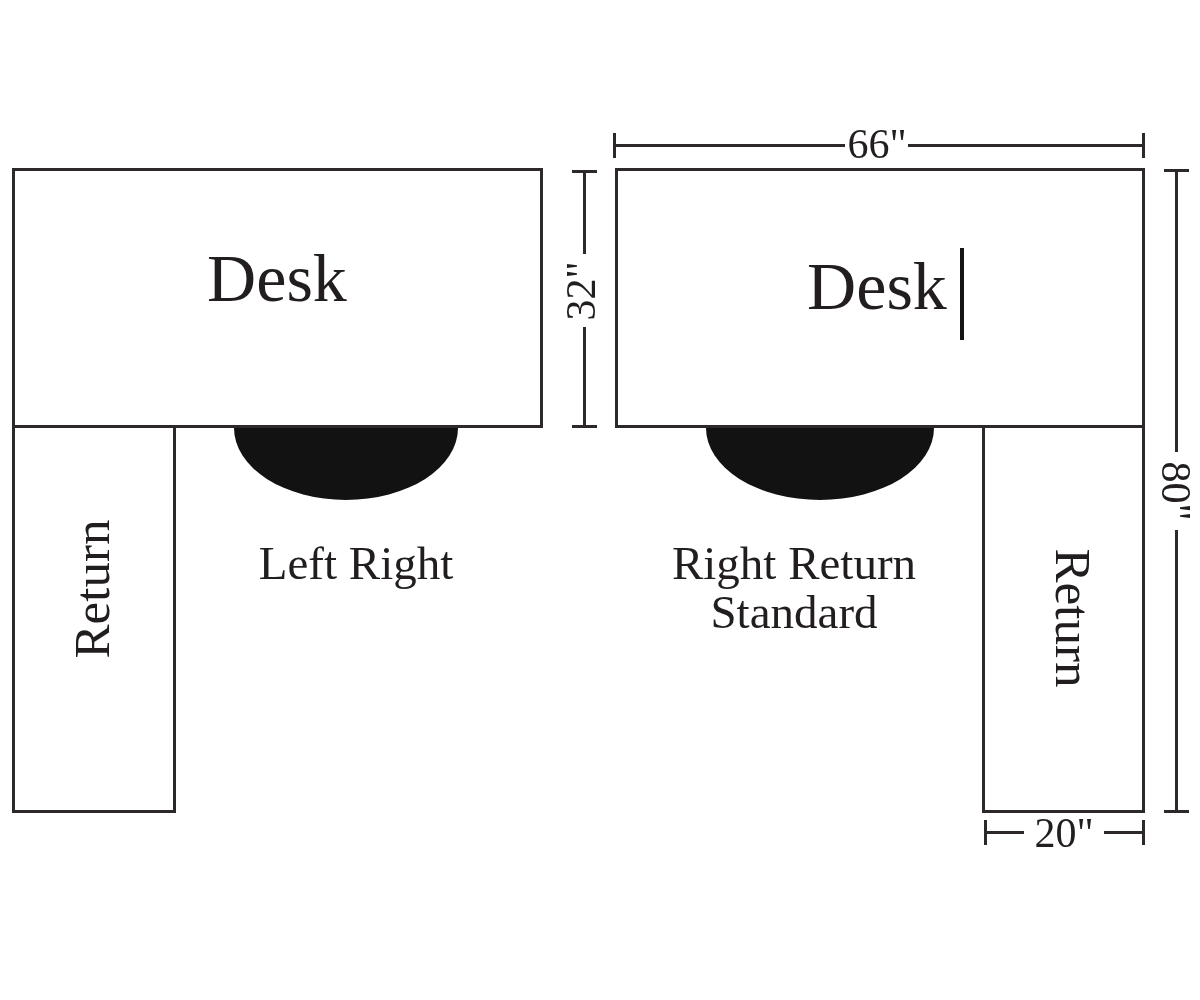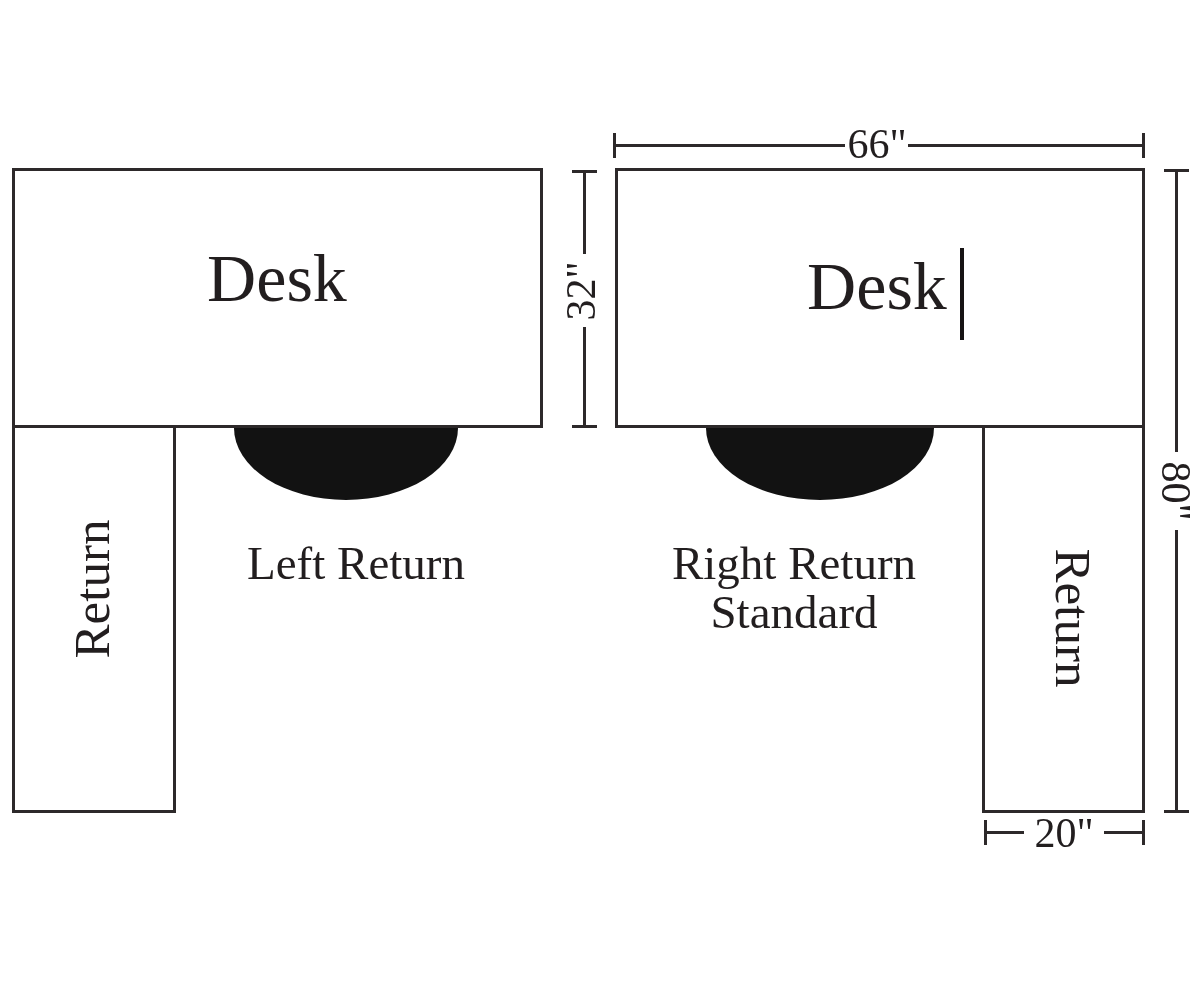--- a/index.html
+++ b/index.html
@@ -24,21 +24,21 @@
 </head>
 <body>
 
 <div class="canvas">
 
   <div class="rect" style="left:12px;top:168px;width:531px;height:260px;"></div>
   <div class="rect" style="left:12px;top:425px;width:164px;height:388px;"></div>
   <div class="chair" style="left:234px;top:428px;width:224px;height:72px;"></div>
   <div class="lbl big" style="left:277px;top:278px;">Desk</div>
   <div class="lbl ret v-ccw" style="left:92px;top:589px;">Return</div>
-  <div class="lbl mid" style="left:356px;top:563px;">Left Return</div>
+  <div class="lbl mid" style="left:356px;top:563px;">Left Right</div>
 
   <div class="line" style="left:583px;top:171px;width:3px;height:83px;"></div>
   <div class="line" style="left:583px;top:327px;width:3px;height:101px;"></div>
   <div class="line" style="left:572px;top:170px;width:25px;height:3px;"></div>
   <div class="line" style="left:572px;top:425px;width:25px;height:3px;"></div>
   <div class="lbl dim v-ccw" style="left:581px;top:291px;">32"</div>
 
   <div class="rect" style="left:615px;top:168px;width:530px;height:260px;"></div>
   <div class="rect" style="left:982px;top:425px;width:163px;height:388px;"></div>
   <div class="chair" style="left:706px;top:428px;width:228px;height:72px;"></div>

